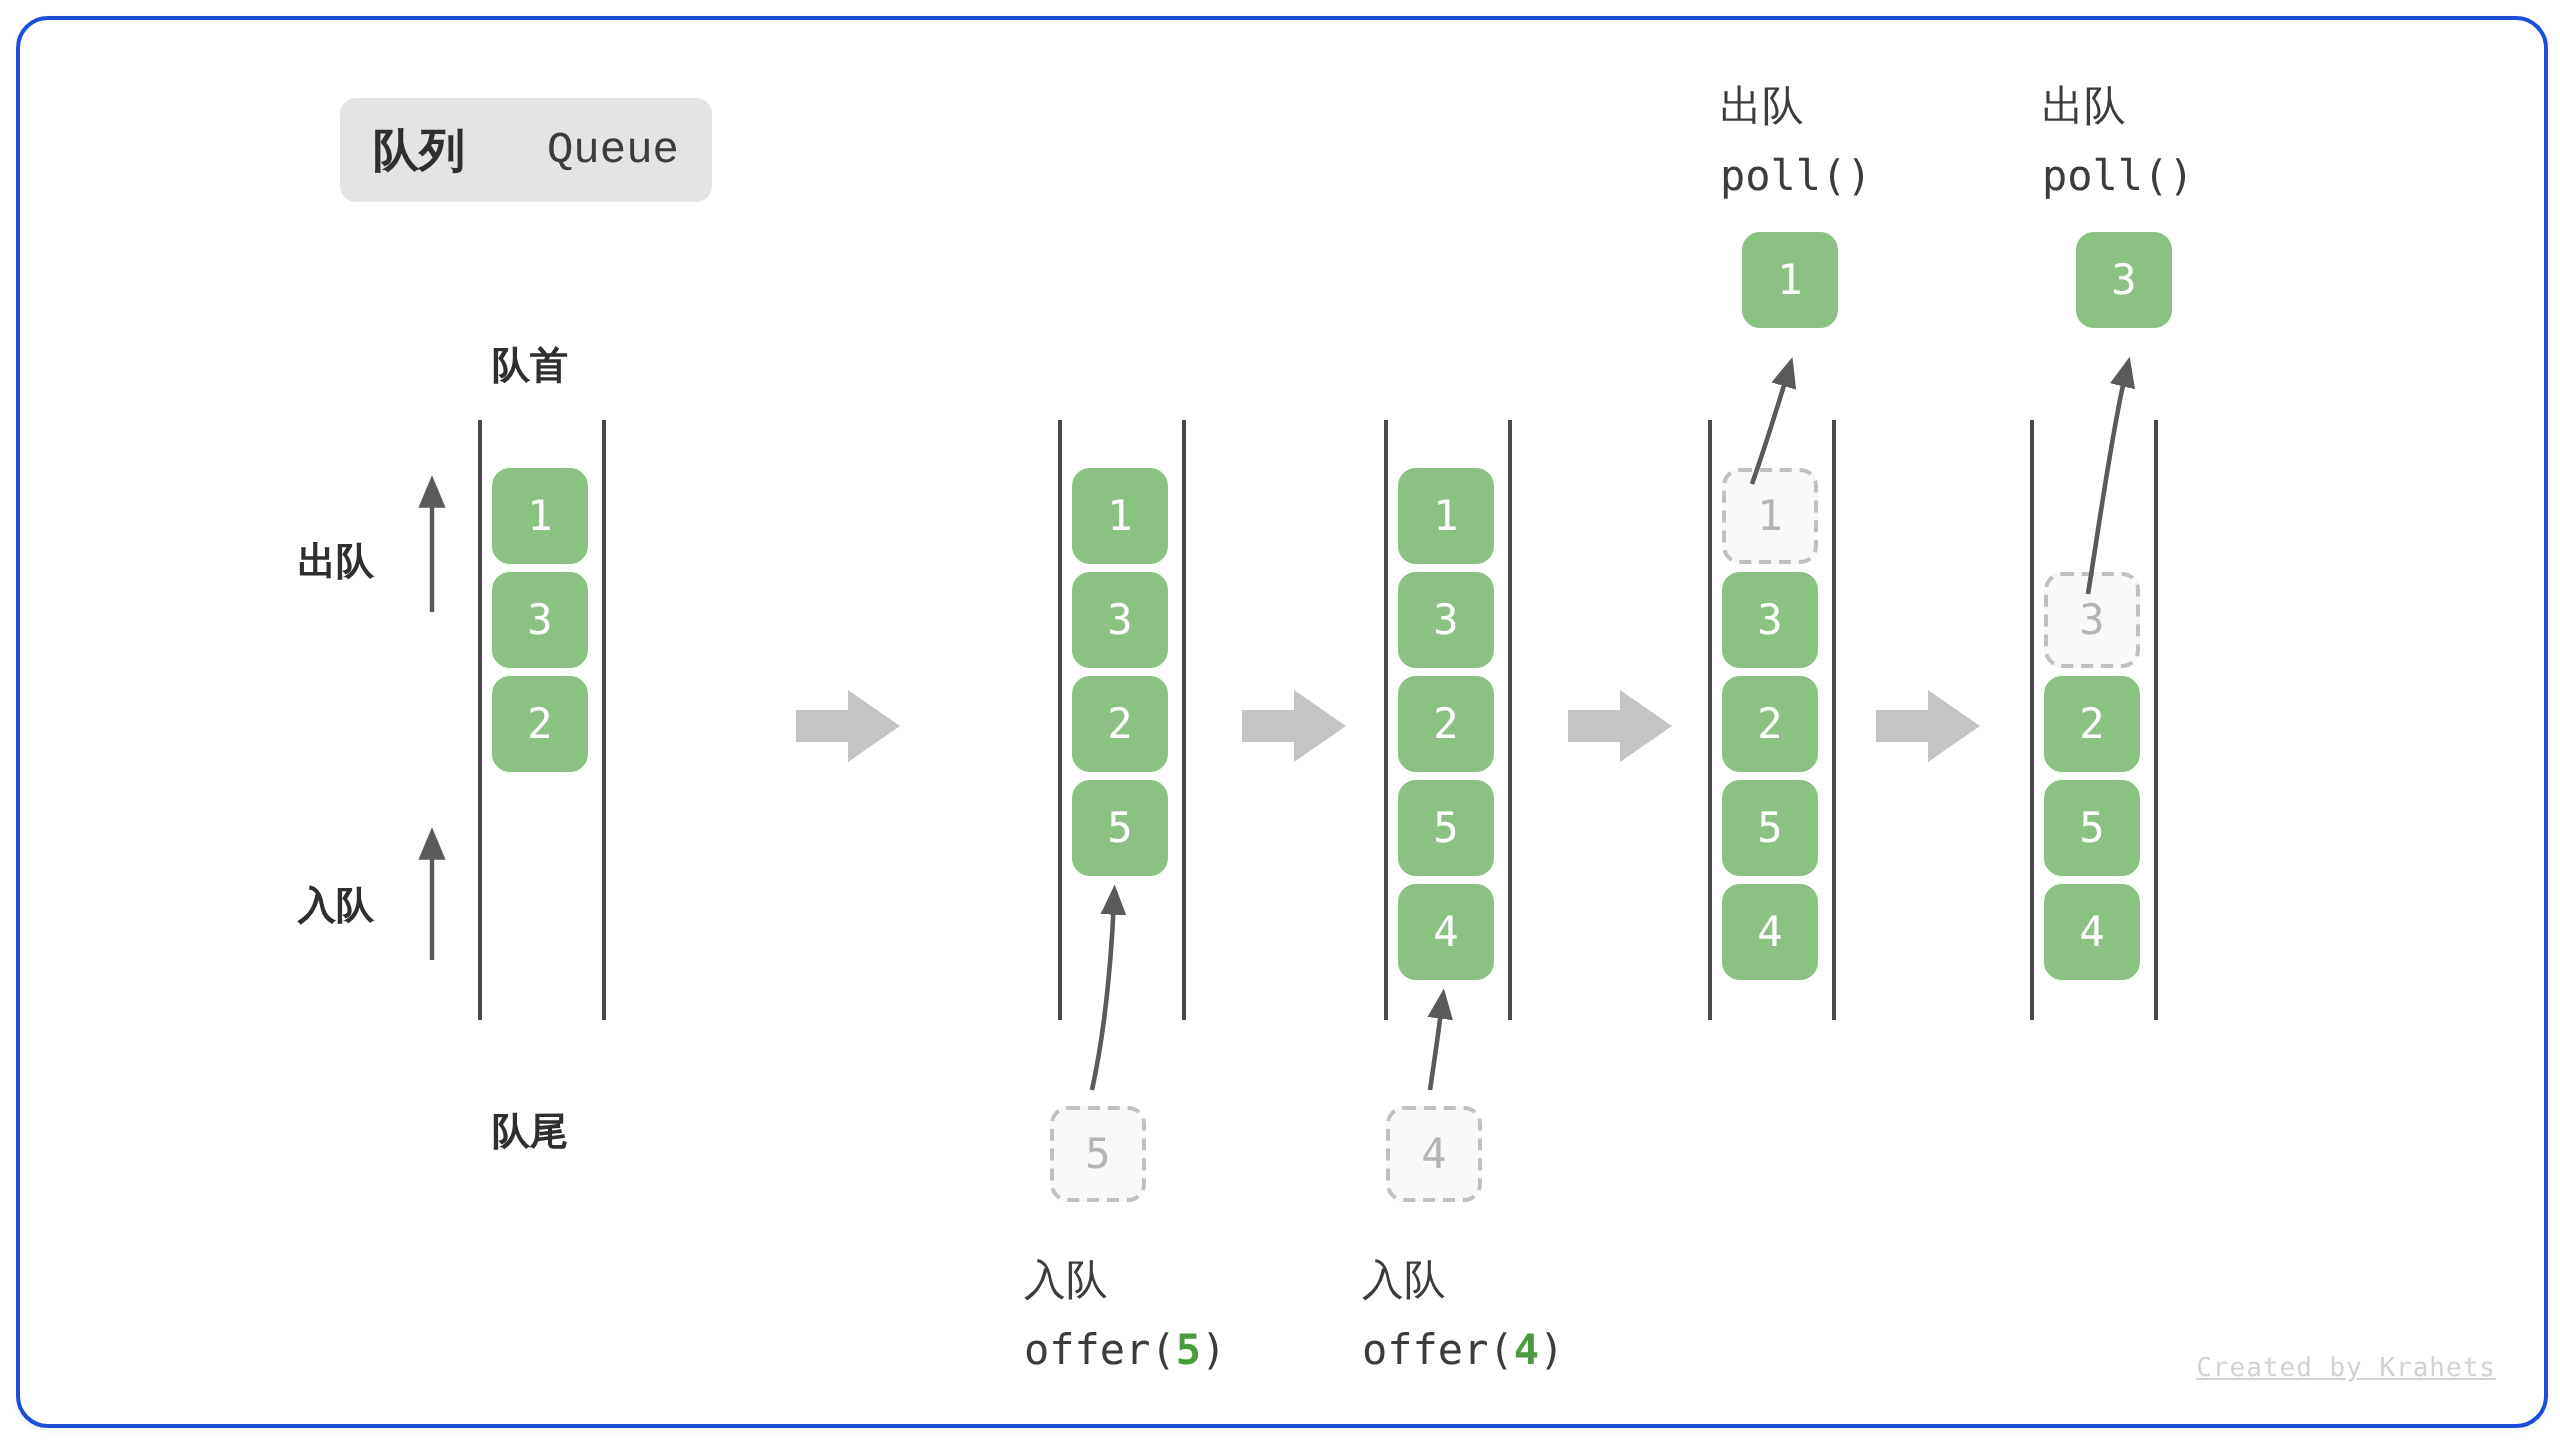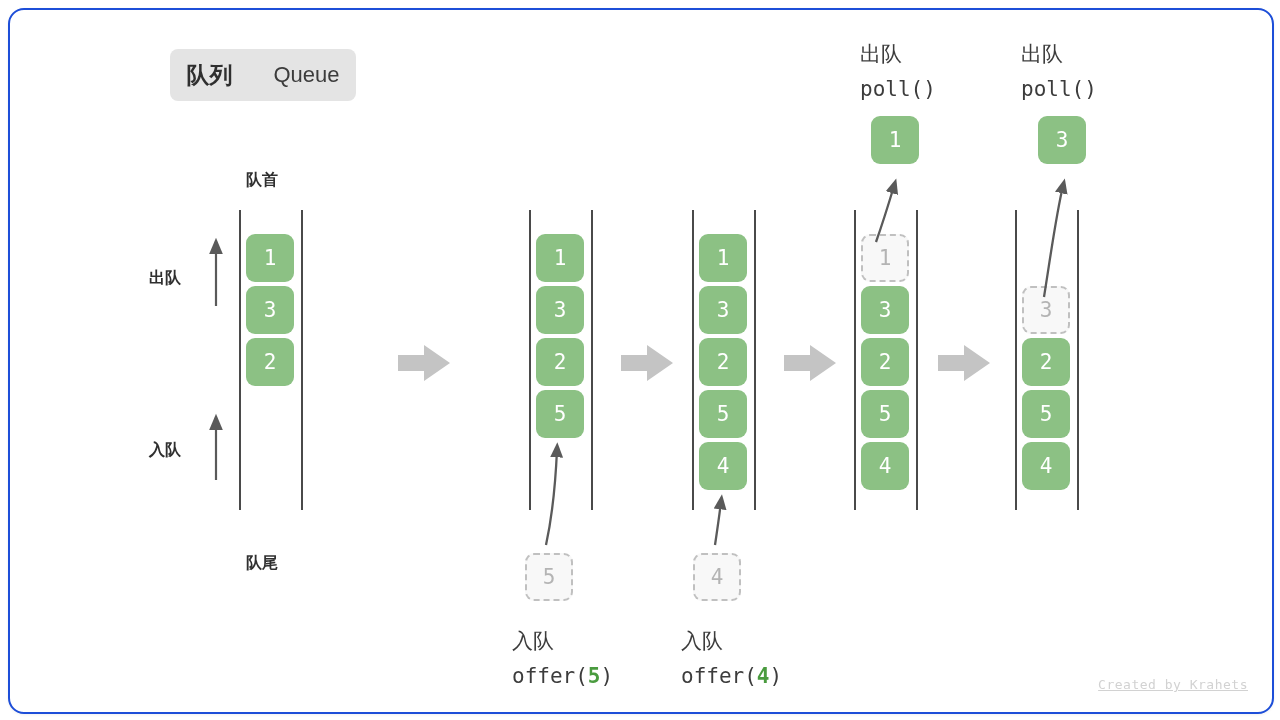--- a/index.html
+++ b/index.html
@@ -28,27 +28,27 @@
     border-radius: 8px;
     display: flex; align-items: center; justify-content: center;
     gap: 10px;
   }
   #title-badge .cn {
     font-size: 23px; font-weight: bold; color: #2f2f2f;
     font-family: "Liberation Sans", "DejaVu Sans", sans-serif;
   }
   #title-badge .en {
     font-size: 22px; color: #3c3c3c;
-    font-family: Liberation Sans, sans-serif;
+    font-family: Liberation Mono, monospace;
     margin-left: 31px;
   }
 
   
   .cn-bold {
-    font-size: 16px; font-weight: bold; color: #2f2f2f;
+    font-size: 19px; font-weight: bold; color: #2f2f2f;
     font-family: Liberation Sans, sans-serif;
     white-space: nowrap;
   }
   .op-label {
     font-family: "DejaVu Sans Mono", "Liberation Mono", monospace;
     font-size: 21px; color: #3c3c3c;
     line-height: 35px; white-space: nowrap; text-align: left;
   }
   .op-label .cnline {
     font-family: "Liberation Sans", "DejaVu Sans", sans-serif;

